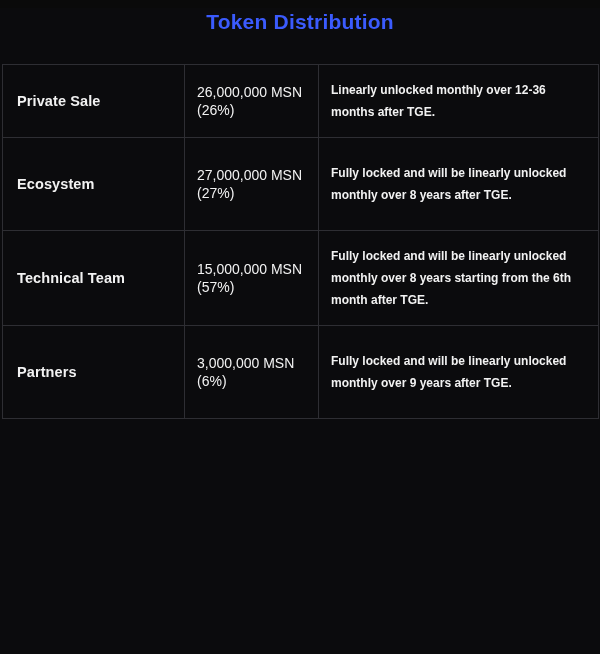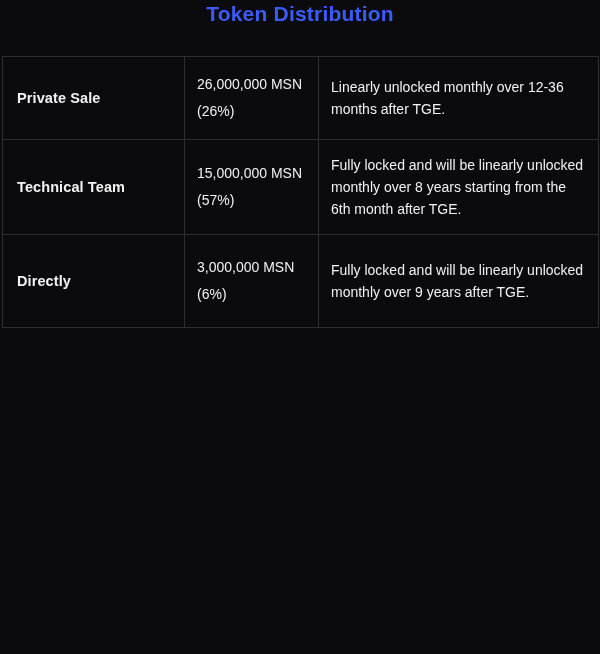--- a/index.html
+++ b/index.html
@@ -18,21 +18,21 @@
     background: #0b0b0d;
     position: relative;
   }
   .title {
     color: #3b5bfd;
     font-size: 21px;
     font-weight: bold;
     text-align: center;
     letter-spacing: 0.2px;
     padding-top: 0px;
-    margin: 0;
+    margin: 8px;
     line-height: 28px;
     height: 30px;
   }
   .table-wrap {
     margin-top: 26px;
     padding: 0 2px;
   }
   table {
     width: 596px;
     border-collapse: collapse;
@@ -49,27 +49,27 @@
     width: 182px;
     font-size: 14.5px;
     font-weight: bold;
     line-height: 21px;
     letter-spacing: 0.1px;
   }
   td.col-amt {
     width: 134px;
     font-size: 14px;
     font-weight: normal;
-    line-height: 27px;
+    line-height: 18px;
     padding-left: 12px;
   }
   td.col-desc {
     width: 280px;
-    font-size: 14px;
-    font-weight: normal;
+    font-size: 12px;
+    font-weight: bold;
     line-height: 22px;
     padding-left: 12px;
     padding-right: 10px;
   }
   tr.r0 td { height: 67px; }
   tr.r1 td { height: 70px; }
   tr.r2 td { height: 93px; }
   tr.r3 td { height: 93px; }
   tr.r4 td { height: 93px; }
   tr.r5 td { height: 93px; }
@@ -86,30 +86,35 @@
     <table>
       <tbody>
 
         <tr class="r0">
           <td class="col-cat">Private Sale</td>
           <td class="col-amt">26,000,000 MSN (26%)</td>
           <td class="col-desc">Linearly unlocked monthly over 12-36 months after TGE.</td>
         </tr>
 
 
+        <tr class="r2">
+          <td class="col-cat">Ecosystem</td>
+          <td class="col-amt">27,000,000 MSN (27%)</td>
+          <td class="col-desc">Fully locked and will be linearly unlocked monthly over 8 years after TGE.</td>
+        </tr>
 
 
         <tr class="r4">
           <td class="col-cat">Technical Team</td>
           <td class="col-amt">15,000,000 MSN (57%)</td>
           <td class="col-desc">Fully locked and will be linearly unlocked monthly over 8 years starting from the 6th month after TGE.</td>
         </tr>
 
         <tr class="r5">
-          <td class="col-cat">Directly</td>
+          <td class="col-cat">Partners</td>
           <td class="col-amt">3,000,000 MSN (6%)</td>
           <td class="col-desc">Fully locked and will be linearly unlocked monthly over 9 years after TGE.</td>
         </tr>
 
 
       </tbody>
     </table>
   </div>
 
 </div>

